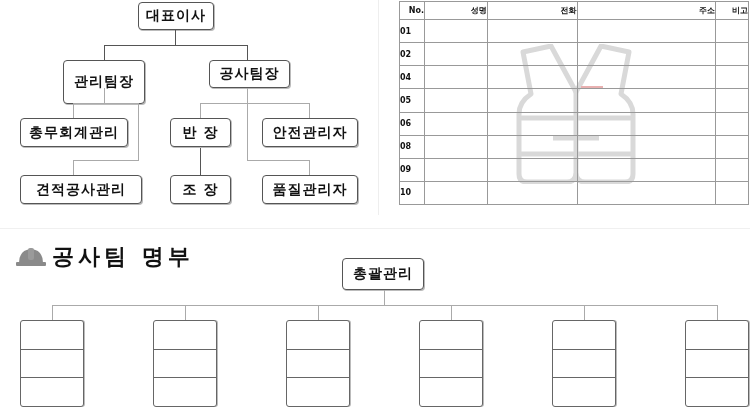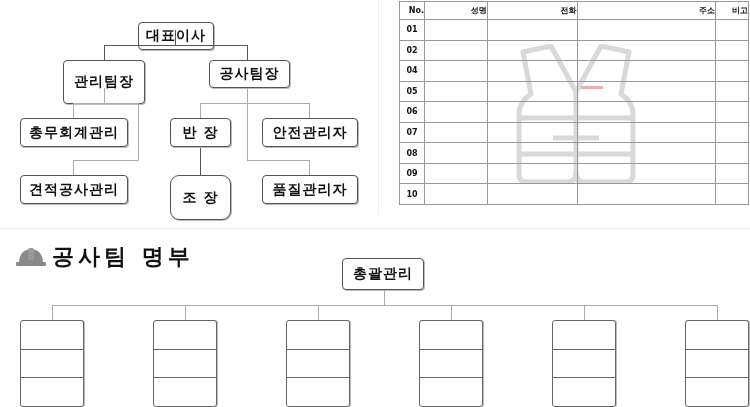--- a/index.html
+++ b/index.html
@@ -15,61 +15,61 @@
   .ln.dark { background: #555; }
   .vdiv { position: absolute; left: 378px; top: 0; width: 1px; height: 215px; background: #eee; }
   .hdiv { position: absolute; left: 0; top: 228px; width: 750px; height: 1px; background: #f0f0f0; }
   table.roster {
     position: absolute; left: 399px; top: 1px; width: 350px; height: 204px;
     border-collapse: collapse; border: 1px solid #666; font-size: 8px; font-weight: bold;
     background: transparent;
   }
   table.roster th, table.roster td { border: 1px solid #999; height: 18px; text-align: right; }
   table.roster th { font-size: 8px; }
-  table.roster td.no { text-align: center; }
+  table.roster td.no { text-align: left; }
   .vest { position: absolute; left: 515px; top: 44px; width: 122px; height: 140px; }
   .title { position: absolute; left: 52px; top: 242px; font-size: 22px; font-weight: bold; letter-spacing: 4px; }
   .helmet { position: absolute; left: 15px; top: 246px; }
   .card {
     position: absolute; width: 64px; height: 87px; border: 1px solid #666; border-radius: 3px;
     background: #fff; box-shadow: 1px 0 0 #bbb;
   }
   .card .r { position: absolute; left: 0; right: 0; height: 1px; background: #666; }
 </style>
 </head>
 <body>
 
 <div>
-  <div class="node" style="left:138px;top:2px;width:76px;height:28px;margin-top:20px;">대표이사</div>
+  <div class="node" style="left:138px;top:2px;width:76px;height:28px;">대표이사</div>
   <div class="ln dark" style="left:175px;top:30px;width:1px;height:15px;"></div>
   <div class="ln dark" style="left:104px;top:45px;width:144px;height:1px;"></div>
   <div class="ln dark" style="left:104px;top:45px;width:1px;height:15px;"></div>
   <div class="ln dark" style="left:247px;top:45px;width:1px;height:15px;"></div>
 
   <div class="node" style="left:63px;top:60px;width:82px;height:44px;">관리팀장</div>
   <div class="node" style="left:209px;top:60px;width:81px;height:28px;">공사팀장</div>
 
   <div class="ln" style="left:104px;top:88px;width:1px;height:15px;"></div>
   <div class="ln" style="left:73px;top:103px;width:66px;height:1px;"></div>
   <div class="ln" style="left:73px;top:103px;width:1px;height:15px;"></div>
   <div class="ln" style="left:138px;top:103px;width:1px;height:57px;"></div>
   <div class="ln" style="left:73px;top:160px;width:66px;height:1px;"></div>
   <div class="ln" style="left:73px;top:160px;width:1px;height:15px;"></div>
   <div class="node" style="left:20px;top:118px;width:108px;height:29px;">총무회계관리</div>
-  <div class="node" style="left:20px;top:175px;width:108px;height:29px;">견적공사관리</div>
+  <div class="node" style="left:20px;top:175px;width:122px;height:29px;">견적공사관리</div>
 
   <div class="ln" style="left:247px;top:88px;width:1px;height:72px;"></div>
   <div class="ln" style="left:200px;top:103px;width:110px;height:1px;"></div>
   <div class="ln" style="left:200px;top:103px;width:1px;height:15px;"></div>
   <div class="ln" style="left:309px;top:103px;width:1px;height:15px;"></div>
   <div class="ln" style="left:247px;top:160px;width:63px;height:1px;"></div>
   <div class="ln" style="left:309px;top:160px;width:1px;height:15px;"></div>
   <div class="ln dark" style="left:200px;top:147px;width:1px;height:28px;"></div>
   <div class="node" style="left:170px;top:118px;width:61px;height:29px;">반 장</div>
-  <div class="node" style="left:170px;top:175px;width:61px;height:45px;border-radius:9px;">조 장</div>
+  <div class="node" style="left:170px;top:175px;width:61px;height:29px;">조 장</div>
   <div class="node" style="left:262px;top:118px;width:96px;height:29px;">안전관리자</div>
   <div class="node" style="left:262px;top:175px;width:96px;height:29px;">품질관리자</div>
 </div>
 
 <div class="vdiv"></div>
 <div class="hdiv"></div>
 
 <svg class="vest" viewBox="0 0 122 140">
   <g fill="none" stroke="#d9d9d9" stroke-width="5" stroke-linejoin="round">
     <path d="M8 8 L36 2 L61 48 L86 2 L114 8 L106 50 Q118 58 118 70 L118 130 Q118 138 110 138 L70 138 Q62 138 61 130 Q60 138 52 138 L12 138 Q4 138 4 130 L4 70 Q4 58 16 50 Z"></path>
@@ -128,27 +128,20 @@
         <td></td>
       </tr>
       <tr>
         <td class="no">06</td>
         <td></td>
         <td></td>
         <td></td>
         <td></td>
       </tr>
       <tr>
-        <td class="no">07</td>
-        <td></td>
-        <td></td>
-        <td></td>
-        <td></td>
-      </tr>
-      <tr>
         <td class="no">08</td>
         <td></td>
         <td></td>
         <td></td>
         <td></td>
       </tr>
       <tr>
         <td class="no">09</td>
         <td></td>
         <td></td>

